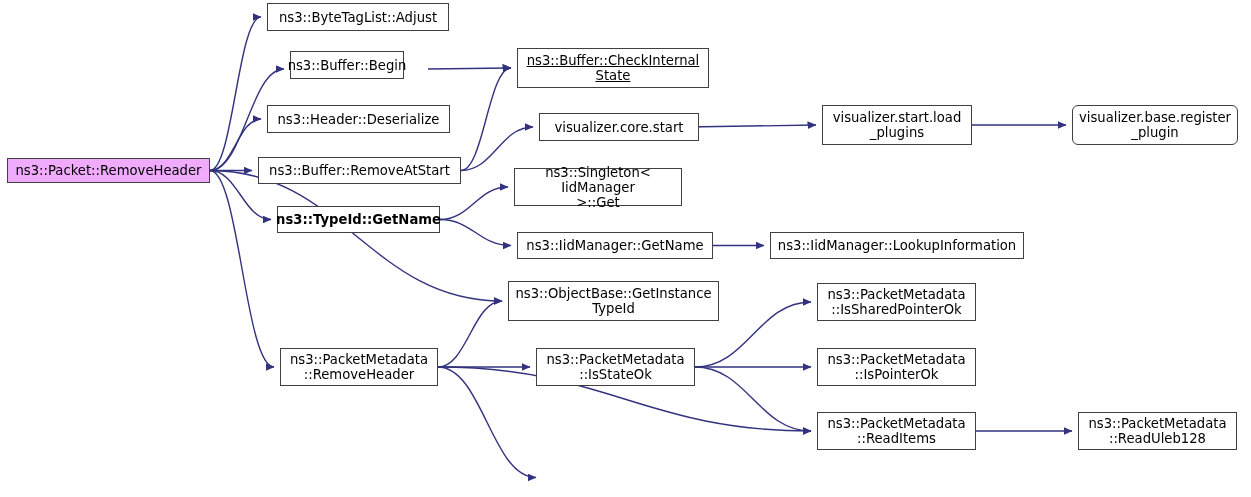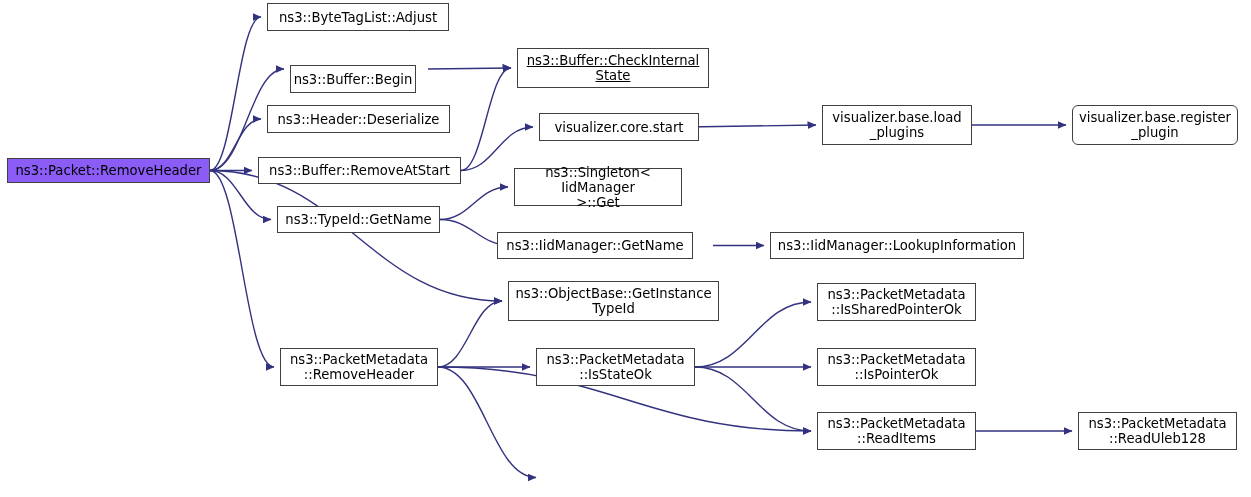--- a/index.html
+++ b/index.html
@@ -33,21 +33,21 @@
     align-items: center;
     justify-content: center;
     text-align: center;
     font-size: 13.2px;
     line-height: 15px;
     letter-spacing: 0px;
     white-space: pre-line;
     padding: 0 2px;
   }
   .node.root {
-    background: #8b5cf6;
+    background: #f0abfc;
     border-color: #404040;
   }
 </style>
 </head>
 <body>
 
 <div id="canvas">
   <svg id="edges" viewBox="0 0 1251 497" xmlns="http://www.w3.org/2000/svg">
     <defs>
       <marker id="arrow" markerWidth="9" markerHeight="8" refX="8.5" refY="4" orient="auto" markerUnits="userSpaceOnUse">
@@ -76,38 +76,38 @@
         <path d="M438,367 C482.1,367 491.9,477.5 536,477.5" marker-end="url(#arrow)" stroke="#32327f"></path>
         <path d="M695,367 C747.2,367 758.8,302 811,302" marker-end="url(#arrow)" stroke="#32327f"></path>
         <path d="M695,367 L811,367" marker-end="url(#arrow)" stroke="#32327f"></path>
         <path d="M695,367 C747.2,367 758.8,431 811,431" marker-end="url(#arrow)" stroke="#32327f"></path>
         <path d="M976,431 L1072,431" marker-end="url(#arrow)" stroke="#32327f"></path>
       </g>
   </svg>
   <div id="node-layer">
       <div class="node root" style="left: 7px; top: 158px; width: 203px; height: 25px;">ns3::Packet::RemoveHeader</div>
       <div class="node" style="left: 267px; top: 3px; width: 182px; height: 28px;">ns3::ByteTagList::Adjust</div>
-      <div class="node" style="left: 290px; top: 65px; width: 126px; height: 28px;">ns3::Buffer::Begin</div>
+      <div class="node" style="left: 290px; top: 51px; width: 114px; height: 28px;">ns3::Buffer::Begin</div>
       <div class="node" style="left: 267px; top: 105px; width: 183px; height: 28px;">ns3::Header::Deserialize</div>
       <div class="node" style="left: 258px; top: 157px; width: 203px; height: 27px;">ns3::Buffer::RemoveAtStart</div>
-      <div class="node" style="left: 277px; top: 206px; width: 163px; height: 27px;">ns3::TypeId::GetName</div>
+      <div class="node" style="left: 277px; top: 206px; width: 163px; height: 27px; font-weight: bold;">ns3::TypeId::GetName</div>
       <div class="node" style="left: 517px; top: 48px; width: 192px; height: 40px; text-decoration: underline;">ns3::Buffer::CheckInternal
 State</div>
       <div class="node" style="left: 539px; top: 113px; width: 160px; height: 28px;">visualizer.core.start</div>
       <div class="node" style="left: 514px; top: 168px; width: 168px; height: 38px;">ns3::Singleton&lt; IidManager
 &gt;::Get</div>
-      <div class="node" style="left: 497px; top: 232px; width: 196px; height: 27px;">ns3::IidManager::GetName</div>
+      <div class="node" style="left: 517px; top: 232px; width: 196px; height: 27px;">ns3::IidManager::GetName</div>
       <div class="node" style="left: 508px; top: 281px; width: 211px; height: 40px;">ns3::ObjectBase::GetInstance
 TypeId</div>
       <div class="node" style="left: 280px; top: 348px; width: 158px; height: 38px;">ns3::PacketMetadata
 ::RemoveHeader</div>
       <div class="node" style="left: 536px; top: 348px; width: 159px; height: 38px;">ns3::PacketMetadata
 ::IsStateOk</div>
       <div class="node" style="left: 542px; top: 464px; width: 144px; height: 27px; margin-top: 36px;">ns3::TypeId::GetUid</div>
-      <div class="node" style="left: 822px; top: 105px; width: 150px; height: 40px;">visualizer.base.load
+      <div class="node" style="left: 822px; top: 105px; width: 150px; height: 40px;">visualizer.start.load
 _plugins</div>
       <div class="node" style="left: 1072px; top: 105px; width: 166px; height: 40px; border-radius: 6px;">visualizer.base.register
 _plugin</div>
       <div class="node" style="left: 770px; top: 232px; width: 254px; height: 27px;">ns3::IidManager::LookupInformation</div>
       <div class="node" style="left: 817px; top: 283px; width: 159px; height: 38px;">ns3::PacketMetadata
 ::IsSharedPointerOk</div>
       <div class="node" style="left: 817px; top: 348px; width: 159px; height: 38px;">ns3::PacketMetadata
 ::IsPointerOk</div>
       <div class="node" style="left: 817px; top: 412px; width: 159px; height: 38px;">ns3::PacketMetadata
 ::ReadItems</div>

